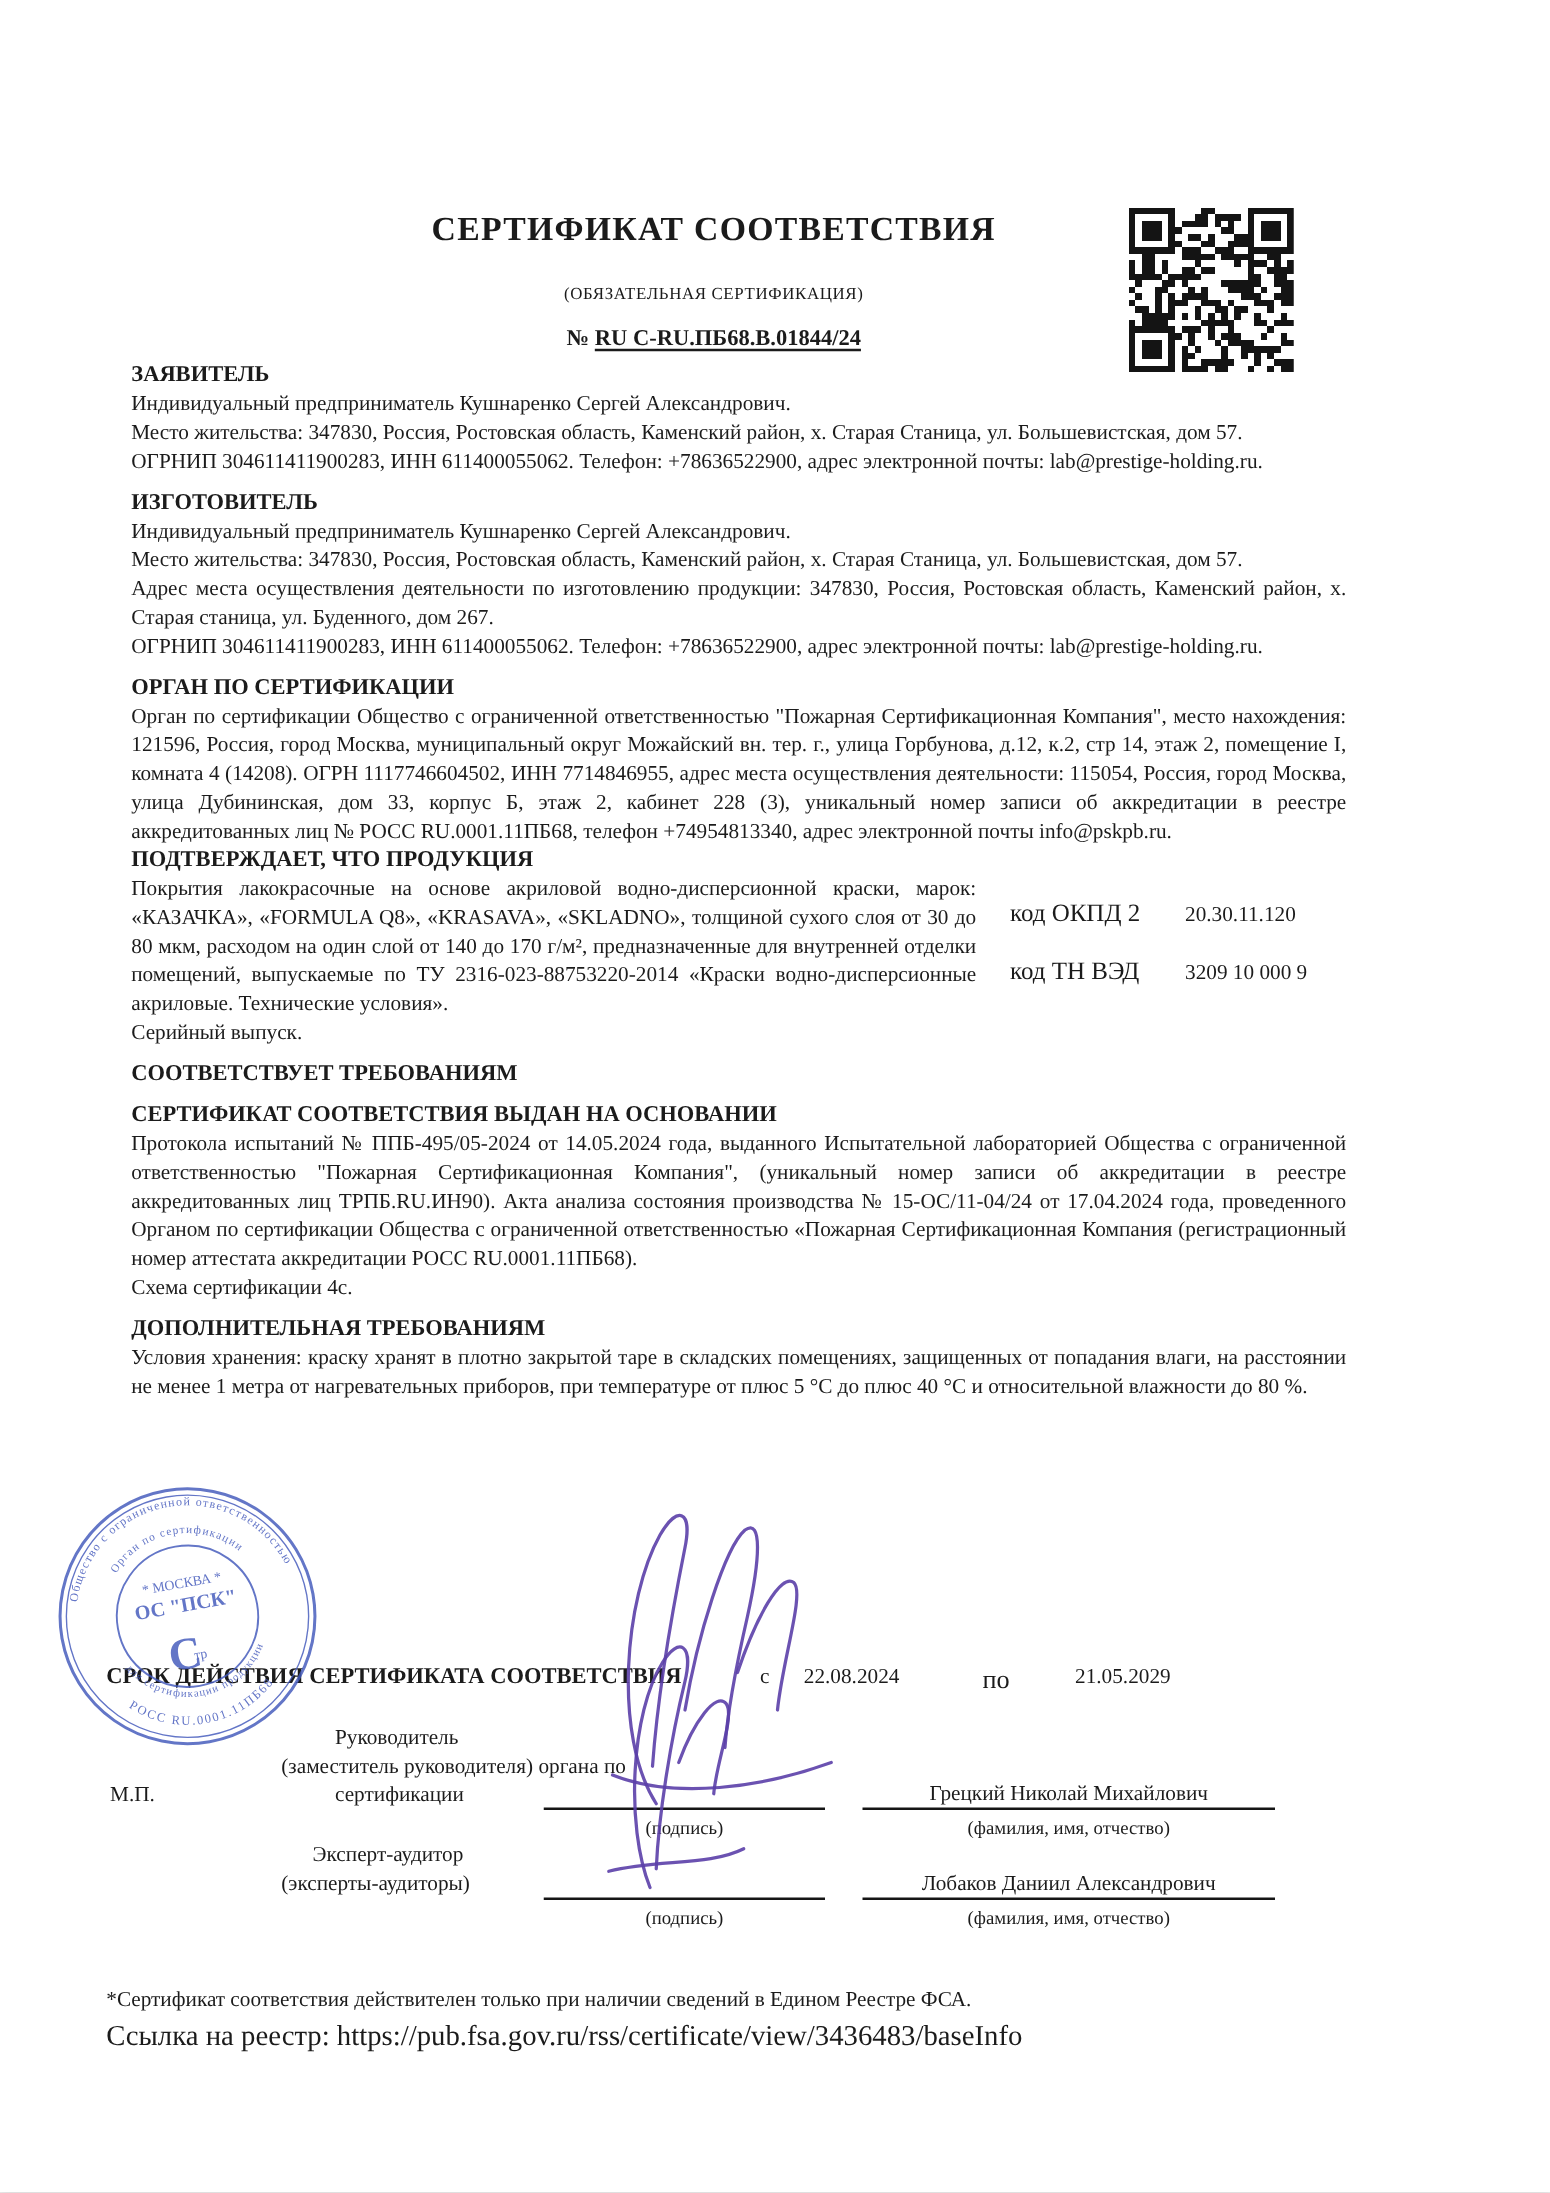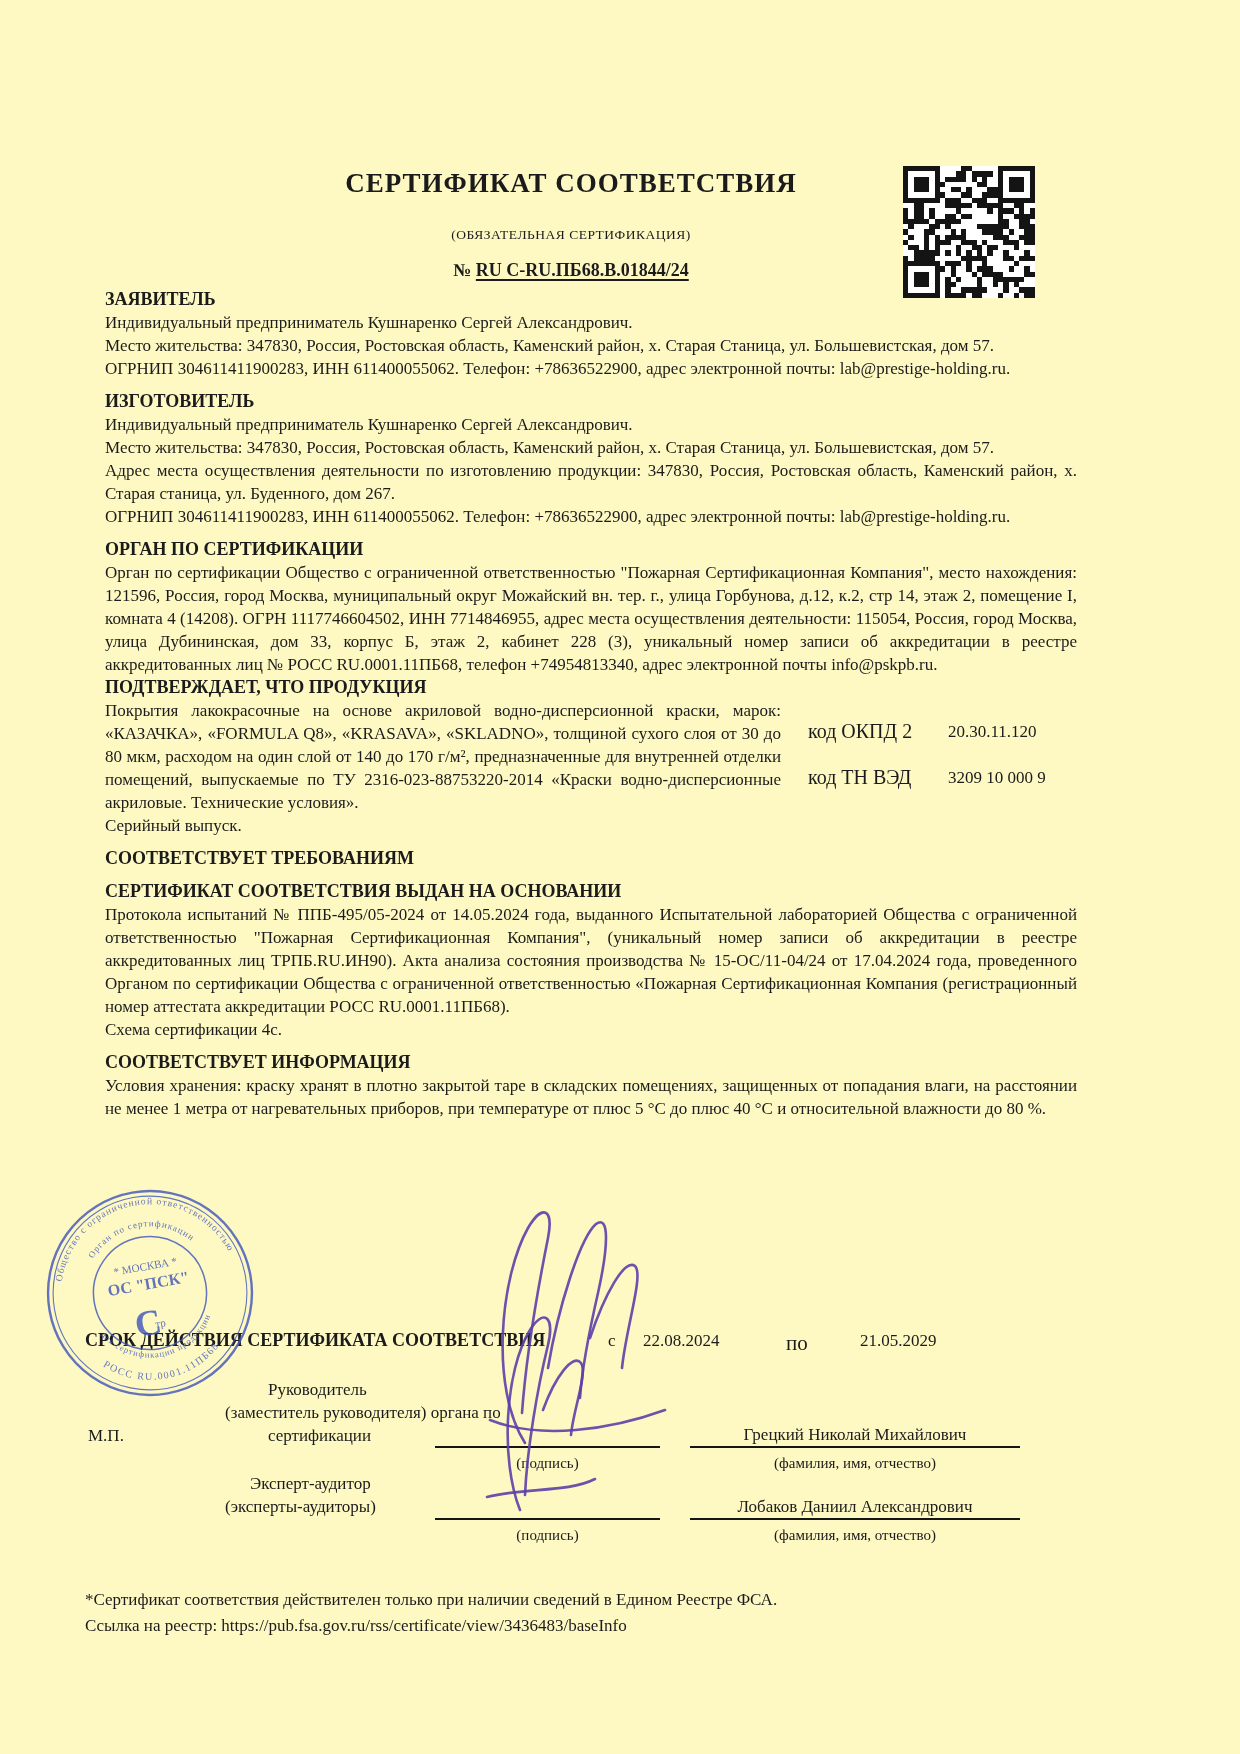--- a/index.html
+++ b/index.html
@@ -1,18 +1,18 @@
 <!DOCTYPE html>
 <html lang="ru"><head>
 <meta charset="utf-8">
 <style>
   html,body{margin:0;padding:0;background:#ddd;}
   .page{
     position:relative;width:1240px;height:1754px;margin:0 auto;
-    background:#fef9c3;color:#1b1b1b;
+    background:#ffffff;color:#1b1b1b;
     font-family:"Liberation Serif","DejaVu Serif",serif;
     overflow:hidden;
     box-shadow:0 0 6px rgba(0,0,0,.25);
   }
   .doc-title{position:absolute;left:85px;top:168px;width:972px;text-align:center;
     font-size:27px;font-weight:700;letter-spacing:1px;}
   .doc-subtitle{position:absolute;left:85px;top:227px;width:972px;text-align:center;
     font-size:13.5px;letter-spacing:.5px;}
   .doc-number{position:absolute;left:85px;top:260px;width:972px;text-align:center;
     font-size:18px;font-weight:700;}
@@ -41,21 +41,21 @@
   .sig-line{position:absolute;border-bottom:2px solid #151515;height:0;}
   .caption{font-size:15px;text-align:center;}
   .name{font-size:17px;text-align:center;}
 
   .stamp{position:absolute;left:42px;top:1185px;width:216px;height:216px;opacity:.82;pointer-events:none;}
   .stamp svg{width:100%;height:100%;}
   .sig-svg{position:absolute;pointer-events:none;}
   .sig-svg path{fill:none;stroke:#5b3fa8;stroke-width:2.6;stroke-linecap:round;opacity:.9;}
 
   .footer-note{position:absolute;left:85px;top:1590px;font-size:17px;}
-  .footer-link{position:absolute;left:85px;top:1616px;font-size:17px;}
+  .footer-link{position:absolute;left:85px;top:1616px;font-size:23px;}
 </style>
 </head>
 <body>
 
 <div class="page">
 
   <div class="doc-title">СЕРТИФИКАТ СООТВЕТСТВИЯ</div>
   <div class="doc-subtitle">(ОБЯЗАТЕЛЬНАЯ СЕРТИФИКАЦИЯ)</div>
   <div class="doc-number"><span>№ </span><span class="num">RU C-RU.ПБ68.В.01844/24</span></div>
 
@@ -418,21 +418,21 @@
       <span class="code-label tnved">код ТН ВЭД</span>
       <span class="code-value tnved">3209 10 000 9</span>
     </div>
 
     <div class="sec-heading">СООТВЕТСТВУЕТ ТРЕБОВАНИЯМ</div>
 
     <div class="sec-heading">СЕРТИФИКАТ СООТВЕТСТВИЯ ВЫДАН НА ОСНОВАНИИ</div>
     <div class="para">Протокола испытаний № ППБ-495/05-2024 от 14.05.2024 года, выданного Испытательной лабораторией Общества с ограниченной ответственностью "Пожарная Сертификационная Компания", (уникальный номер записи об аккредитации в реестре аккредитованных лиц ТРПБ.RU.ИН90). Акта анализа состояния производства № 15-ОС/11-04/24 от 17.04.2024 года, проведенного Органом по сертификации Общества с ограниченной ответственностью «Пожарная Сертификационная Компания (регистрационный номер аттестата аккредитации РОСС RU.0001.11ПБ68).</div>
     <div class="para">Схема сертификации 4с.</div>
 
-    <div class="sec-heading">СООТВЕТСТВУЕТ ИНФОРМАЦИЯ</div>
+    <div class="sec-heading">ДОПОЛНИТЕЛЬНАЯ ТРЕБОВАНИЯМ</div>
     <div class="para">Условия хранения: краску хранят в плотно закрытой таре в складских помещениях, защищенных от попадания влаги, на расстоянии не менее 1 метра от нагревательных приборов, при температуре от плюс 5 °С до плюс 40 °С и относительной влажности до 80 %.</div>
   </div>
 
   <div class="validity-heading">СРОК ДЕЙСТВИЯ СЕРТИФИКАТА СООТВЕТСТВИЯ</div>
   <span class="v-from-label">с</span>
   <span class="v-from-date">22.08.2024</span>
   <span class="v-to-label">по</span>
   <span class="v-to-date">21.05.2029</span>
 
   <span class="abs" style="left:268px;top:1378px;">Руководитель</span>

